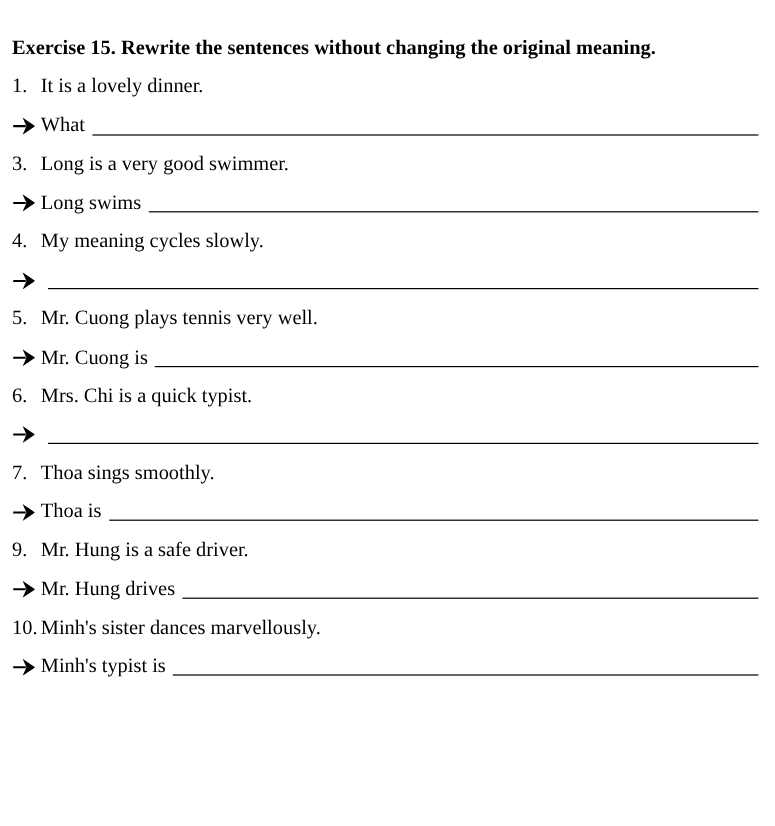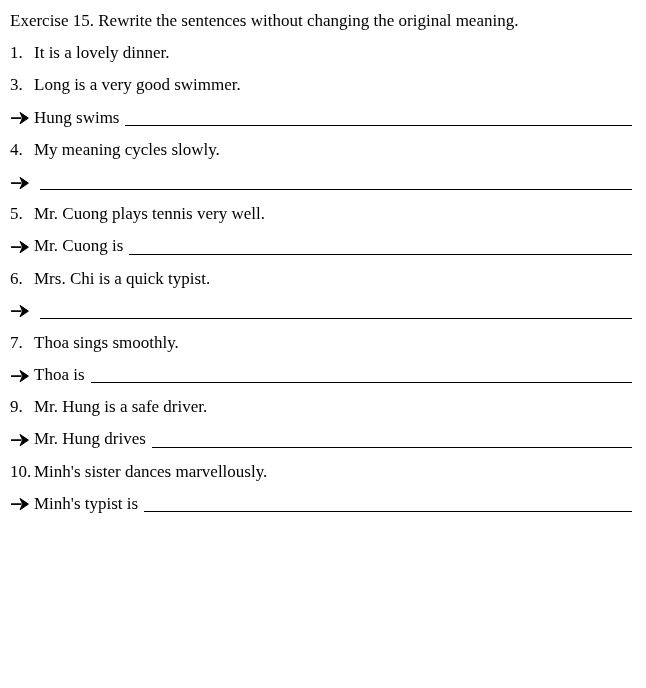--- a/index.html
+++ b/index.html
@@ -12,21 +12,22 @@
     color: #000;
     overflow: hidden;
   }
   .line {
     height: 32.2px;
     line-height: 32.2px;
     font-size: 17px;
     white-space: nowrap;
   }
   .title {
-    font-weight: normal;
+    font-weight: bold;
+    margin-top: 19px;
   }
   .sentence-line .num {
     display: inline-block;
     min-width: 24px;
   }
   .arrow-line {
     display: flex;
     align-items: stretch;
   }
   .arrow {
@@ -50,35 +51,45 @@
 </head>
 <body>
 
 <div class="line title">Exercise 15. Rewrite the sentences without changing the original meaning.</div>
 
 <div id="items">
   <div class="item">
     <div class="line sentence-line">
       <span class="num">1.</span><span class="sentence">It is a lovely dinner.</span>
     </div>
+    <div class="line arrow-line">
+      <span class="arrow">
+        <svg width="19" height="15" viewBox="0 0 19 15" aria-hidden="true">
+          <path d="M1 8.1 H11.5" stroke="#000" stroke-width="1.7" fill="none"></path>
+          <path d="M10 2.4 L18.4 8.1 L10 13.8 L12.6 8.1 Z" fill="#000" stroke="#000" stroke-width="1"></path>
+        </svg>
+      </span>
+      <span class="prompt">What</span>
+      <div class="blank"></div>
+    </div>
   </div>
 
 
   <div class="item">
     <div class="line sentence-line">
       <span class="num">3.</span><span class="sentence">Long is a very good swimmer.</span>
     </div>
     <div class="line arrow-line">
       <span class="arrow">
         <svg width="19" height="15" viewBox="0 0 19 15" aria-hidden="true">
           <path d="M1 8.1 H11.5" stroke="#000" stroke-width="1.7" fill="none"></path>
           <path d="M10 2.4 L18.4 8.1 L10 13.8 L12.6 8.1 Z" fill="#000" stroke="#000" stroke-width="1"></path>
         </svg>
       </span>
-      <span class="prompt">Hung swims</span>
+      <span class="prompt">Long swims</span>
       <div class="blank"></div>
     </div>
   </div>
 
   <div class="item">
     <div class="line sentence-line">
       <span class="num">4.</span><span class="sentence">My meaning cycles slowly.</span>
     </div>
     <div class="line arrow-line">
       <span class="arrow">

